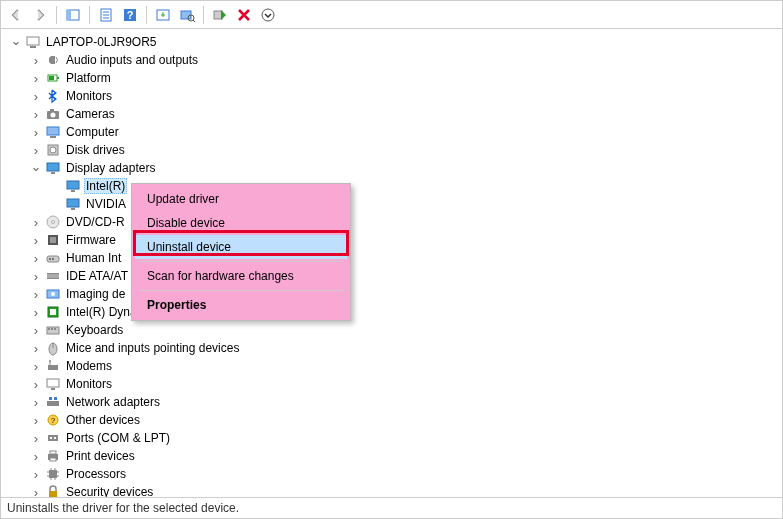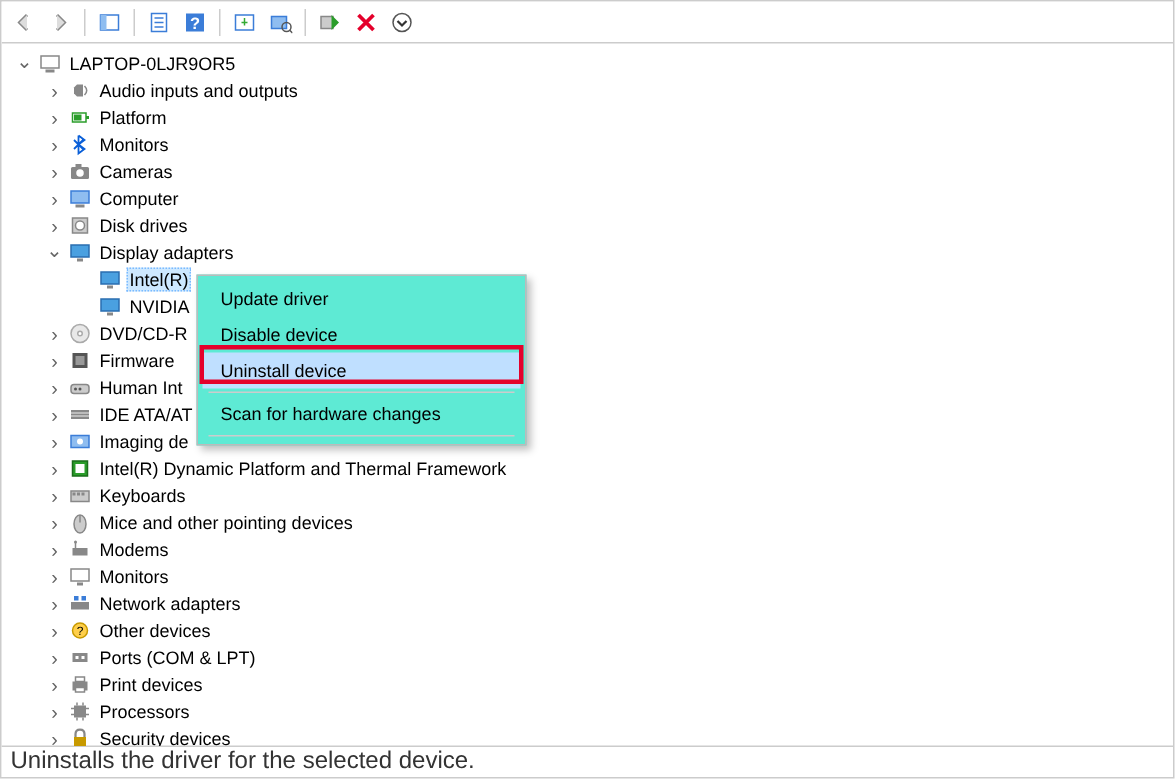--- a/index.html
+++ b/index.html
@@ -90,21 +90,21 @@
   .node.selected .node-label {
     background: #cde8ff;
     border: 1px dotted #7abaff;
     padding: 0 1px;
   }
   .context-menu {
     position: absolute;
     left: 130px;
     top: 154px;
     width: 220px;
-    background: #5eead4;
+    background: #f9a8d4;
     border: 1px solid #bbb;
     box-shadow: 3px 3px 5px rgba(0,0,0,0.25);
     padding: 3px;
     z-index: 10;
   }
   .menu-item {
     padding: 5px 12px;
     cursor: pointer;
     font-size: 12px;
   }
@@ -125,21 +125,21 @@
     height: 26px;
     border: 3px solid #e4002b;
     pointer-events: none;
     z-index: 20;
   }
   .statusbar {
     height: 20px;
     display: flex;
     align-items: center;
     padding: 0 6px;
-    font-size: 16px;
+    font-size: 12px;
     color: #333;
     background: #fff;
   }
   
   .ic { width:16px; height:16px; }
 </style>
 </head>
 <body>
 
 <div class="toolbar">
@@ -393,21 +393,21 @@
           <span class="node-label">Keyboards</span>
         </div>
         <div class="node indent1">
           <span class="chev closed"></span>
           <span class="node-icon">
             <svg class="ic" viewBox="0 0 16 16">
               <ellipse cx="8" cy="9" rx="4" ry="6" fill="#ccc" stroke="#888"></ellipse>
               <line x1="8" y1="3" x2="8" y2="8" stroke="#888"></line>
             </svg>
           </span>
-          <span class="node-label">Mice and other pointing devices</span>
+          <span class="node-label">Mice and inputs pointing devices</span>
         </div>
         <div class="node indent1">
           <span class="chev closed"></span>
           <span class="node-icon">
             <svg class="ic" viewBox="0 0 16 16">
               <rect x="3" y="7" width="10" height="5" fill="#888"></rect>
               <line x1="5" y1="7" x2="5" y2="3" stroke="#888"></line>
               <circle cx="5" cy="3" r="1" fill="#888"></circle>
             </svg>
           </span>
@@ -496,20 +496,21 @@
       </div>
   </div>
 
   <div class="context-menu" id="ctx-menu">
       <div class="menu-item">Update driver</div>
       <div class="menu-item">Disable device</div>
       <div class="menu-item hover">Uninstall device</div>
       <div class="menu-sep"></div>
       <div class="menu-item">Scan for hardware changes</div>
       <div class="menu-sep"></div>
+      <div class="menu-item bold">Properties</div>
     </div>
 
   <div class="highlight-box"></div>
 </div>
 
 <div class="statusbar">
   <span>Uninstalls the driver for the selected device.</span>
 </div>
 
 </body></html>

